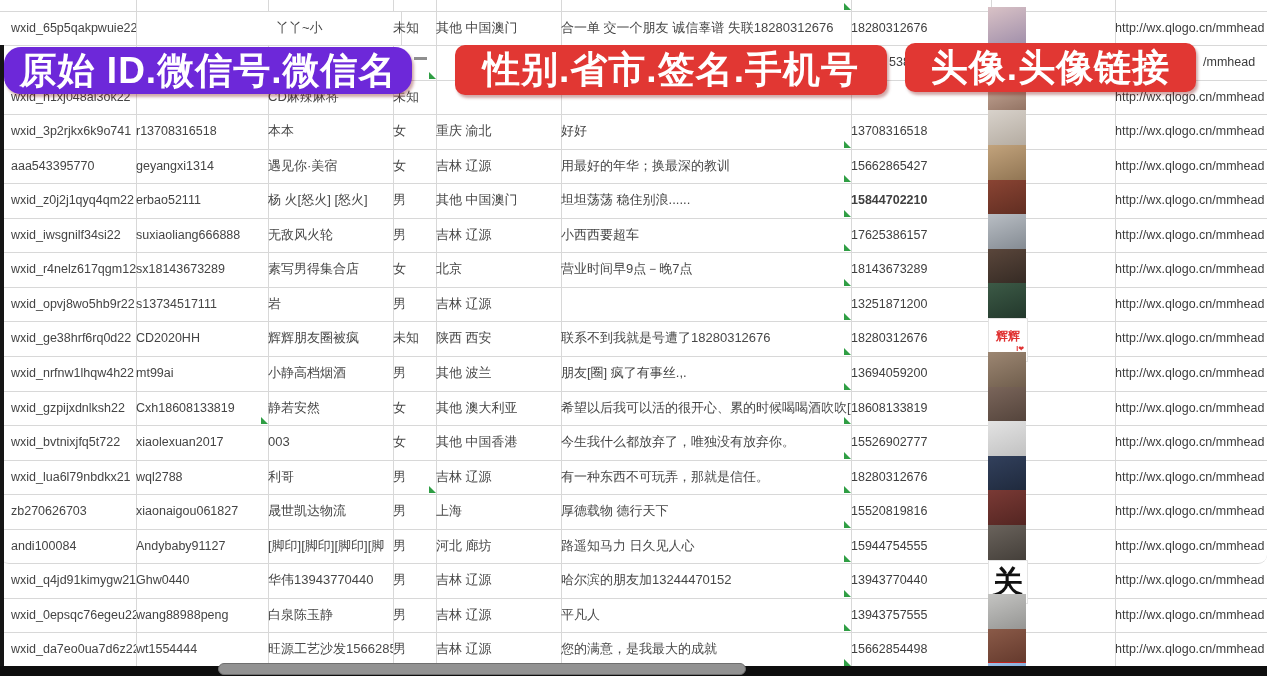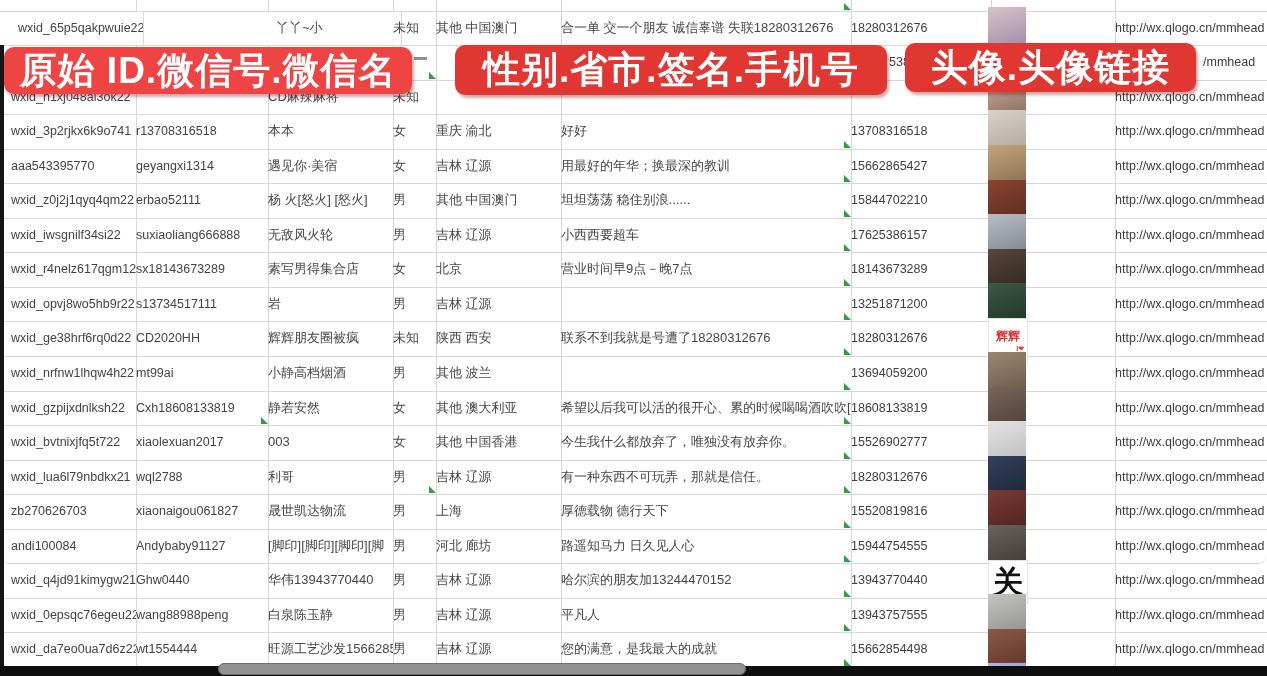--- a/index.html
+++ b/index.html
@@ -45,21 +45,21 @@
         <div class="cell gender" style="left: 385px; width: 43px; line-height: 10.5px;"></div>
         <div class="cell region" style="left: 428px; width: 125px; line-height: 10.5px;"></div>
         <div class="cell signature" style="left: 553px; width: 290px; line-height: 10.5px;"></div>
         <div class="cell phone" style="left: 843px; width: 140px; line-height: 10.5px;">
           <div class="tri"></div>
         </div>
         <div class="cell avatar" style="left: 983px; width: 124px; line-height: 10.5px;"></div>
         <div class="cell link" style="left: 1107px; width: 162px; line-height: 10.5px;"></div>
       </div>
       <div class="row" style="top: 10.5px; height: 34.55px;">
-        <div class="cell wxid" style="left: 10px; width: 125px; line-height: 34.55px;">wxid_65p5qakpwuie22</div>
+        <div class="cell wxid" style="left: 3px; width: 125px; line-height: 34.55px;">wxid_65p5qakpwuie22</div>
         <div class="cell name" style="left: 260px; width: 125px; line-height: 34.55px; margin-left: 8px;">丫丫~小</div>
         <div class="cell gender" style="left: 385px; width: 43px; line-height: 34.55px;">未知</div>
         <div class="cell region" style="left: 428px; width: 125px; line-height: 34.55px;">其他 中国澳门</div>
         <div class="cell signature" style="left: 553px; width: 290px; line-height: 34.55px;">合一单 交一个朋友 诚信辜谱 失联18280312676</div>
         <div class="cell phone" style="left: 843px; width: 140px; line-height: 34.55px;">18280312676</div>
         <div class="cell avatar" style="left: 983px; width: 124px; line-height: 34.55px;"></div>
         <div class="cell link" style="left: 1107px; width: 162px; line-height: 34.55px;">http://wx.qlogo.cn/mmhead</div>
       </div>
       <div class="avatar" style="top: 6.775px; background: linear-gradient(160deg, rgb(217, 194, 198), rgb(156, 139, 168));"></div>
       <div class="row" style="top: 45.05px; height: 34.55px;">
@@ -111,21 +111,21 @@
         <div class="cell link" style="left: 1107px; width: 162px; line-height: 34.55px;">http://wx.qlogo.cn/mmhead</div>
       </div>
       <div class="avatar" style="top: 144.975px; background: linear-gradient(160deg, rgb(194, 163, 124), rgb(138, 111, 78));"></div>
       <div class="row" style="top: 183.25px; height: 34.55px;">
         <div class="cell wxid" style="left: 3px; width: 125px; line-height: 34.55px;">wxid_z0j2j1qyq4qm22</div>
         <div class="cell alias" style="left: 128px; width: 132px; line-height: 34.55px;">erbao52111</div>
         <div class="cell name" style="left: 260px; width: 125px; line-height: 34.55px;">杨 火[怒火] [怒火]</div>
         <div class="cell gender" style="left: 385px; width: 43px; line-height: 34.55px;">男</div>
         <div class="cell region" style="left: 428px; width: 125px; line-height: 34.55px;">其他 中国澳门</div>
         <div class="cell signature" style="left: 553px; width: 290px; line-height: 34.55px;">坦坦荡荡 稳住别浪......</div>
-        <div class="cell phone" style="left: 843px; width: 140px; line-height: 34.55px;">15844702210<div class="tri"></div></div>
+        <div class="cell phone" style="left: 843px; width: 140px; line-height: 34.55px; font-weight: bold;">15844702210<div class="tri"></div></div>
         <div class="cell avatar" style="left: 983px; width: 124px; line-height: 34.55px;"></div>
         <div class="cell link" style="left: 1107px; width: 162px; line-height: 34.55px;">http://wx.qlogo.cn/mmhead</div>
       </div>
       <div class="avatar" style="top: 179.525px; background: linear-gradient(160deg, rgb(138, 68, 51), rgb(90, 42, 31));"></div>
       <div class="row" style="top: 217.8px; height: 34.55px;">
         <div class="cell wxid" style="left: 3px; width: 125px; line-height: 34.55px;">wxid_iwsgnilf34si22</div>
         <div class="cell alias" style="left: 128px; width: 132px; line-height: 34.55px;">suxiaoliang666888</div>
         <div class="cell name" style="left: 260px; width: 125px; line-height: 34.55px;">无敌风火轮</div>
         <div class="cell gender" style="left: 385px; width: 43px; line-height: 34.55px;">男</div>
         <div class="cell region" style="left: 428px; width: 125px; line-height: 34.55px;">吉林 辽源</div>
@@ -173,20 +173,21 @@
       <div class="avatar" style="top: 317.725px; background: rgb(255, 255, 255); border: 1px solid rgb(227, 227, 227);">
         <span style="color: rgb(224, 48, 48);">辉辉</span>
         <div class="sub" style="color: rgb(224, 48, 48);">I❤</div>
       </div>
       <div class="row" style="top: 356px; height: 34.55px; padding-left: 24px;">
         <div class="cell wxid" style="left: 3px; width: 125px; line-height: 34.55px;">wxid_nrfnw1lhqw4h22</div>
         <div class="cell alias" style="left: 128px; width: 132px; line-height: 34.55px;">mt99ai</div>
         <div class="cell name" style="left: 260px; width: 125px; line-height: 34.55px;">小静高档烟酒</div>
         <div class="cell gender" style="left: 385px; width: 43px; line-height: 34.55px;">男</div>
         <div class="cell region" style="left: 428px; width: 125px; line-height: 34.55px;">其他 波兰</div>
+        <div class="cell signature" style="left: 553px; width: 290px; line-height: 34.55px;">朋友[圈] 疯了有事丝.,.</div>
         <div class="cell phone" style="left: 843px; width: 140px; line-height: 34.55px;">13694059200<div class="tri"></div></div>
         <div class="cell avatar" style="left: 983px; width: 124px; line-height: 34.55px;"></div>
         <div class="cell link" style="left: 1107px; width: 162px; line-height: 34.55px;">http://wx.qlogo.cn/mmhead</div>
       </div>
       <div class="avatar" style="top: 352.275px; background: linear-gradient(160deg, rgb(156, 134, 114), rgb(106, 89, 72));"></div>
       <div class="row" style="top: 390.55px; height: 34.55px;">
         <div class="cell wxid" style="left: 3px; width: 125px; line-height: 34.55px;">wxid_gzpijxdnlksh22</div>
         <div class="cell alias" style="left: 128px; width: 132px; line-height: 34.55px;">Cxh18608133819</div>
         <div class="cell name" style="left: 260px; width: 125px; line-height: 34.55px;">静若安然<div class="tri"></div></div>
         <div class="cell gender" style="left: 385px; width: 43px; line-height: 34.55px;">女</div>
@@ -292,21 +293,21 @@
         <div class="cell gender" style="left: 385px; width: 43px; line-height: 34.55px;"></div>
         <div class="cell region" style="left: 428px; width: 125px; line-height: 34.55px;"></div>
         <div class="cell signature" style="left: 553px; width: 290px; line-height: 34.55px;"></div>
         <div class="cell phone" style="left: 843px; width: 140px; line-height: 34.55px;"></div>
         <div class="cell avatar" style="left: 983px; width: 124px; line-height: 34.55px;"></div>
         <div class="cell link" style="left: 1107px; width: 162px; line-height: 34.55px;"></div>
       </div>
       <div class="avatar" style="top: 663.225px; background: linear-gradient(160deg, rgb(156, 192, 232), rgb(91, 134, 184));"></div>
     </div>
 
-  <div class="banner" id="banner-1" style="background: #ef4444;">原始 ID.微信号.微信名</div>
+  <div class="banner" id="banner-1" style="background: #6d28d9; border-radius: 17px;">原始 ID.微信号.微信名</div>
   <div class="banner" id="banner-2" style="background: rgb(225, 55, 51);">性别.省市.签名.手机号</div>
   <div class="banner" id="banner-3" style="background: rgb(225, 55, 51);">头像.头像链接</div>
 
   <div id="hidden-row-dash"></div>
   <div id="left-border"></div>
 
   <div id="bottom-bar">
     <div id="scroll-thumb"></div>
   </div>
 </div>

